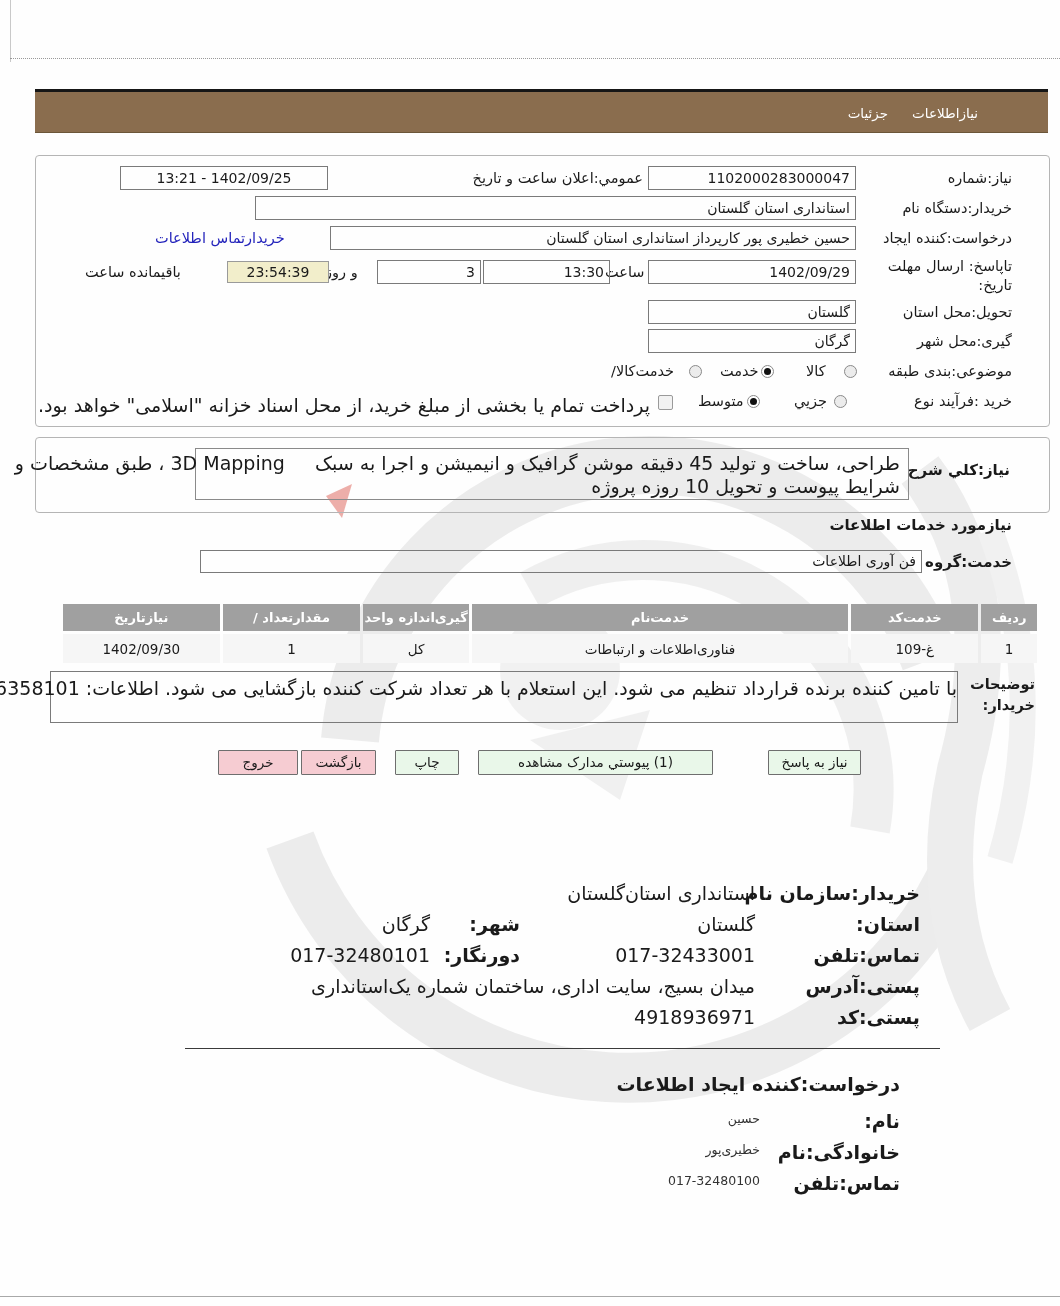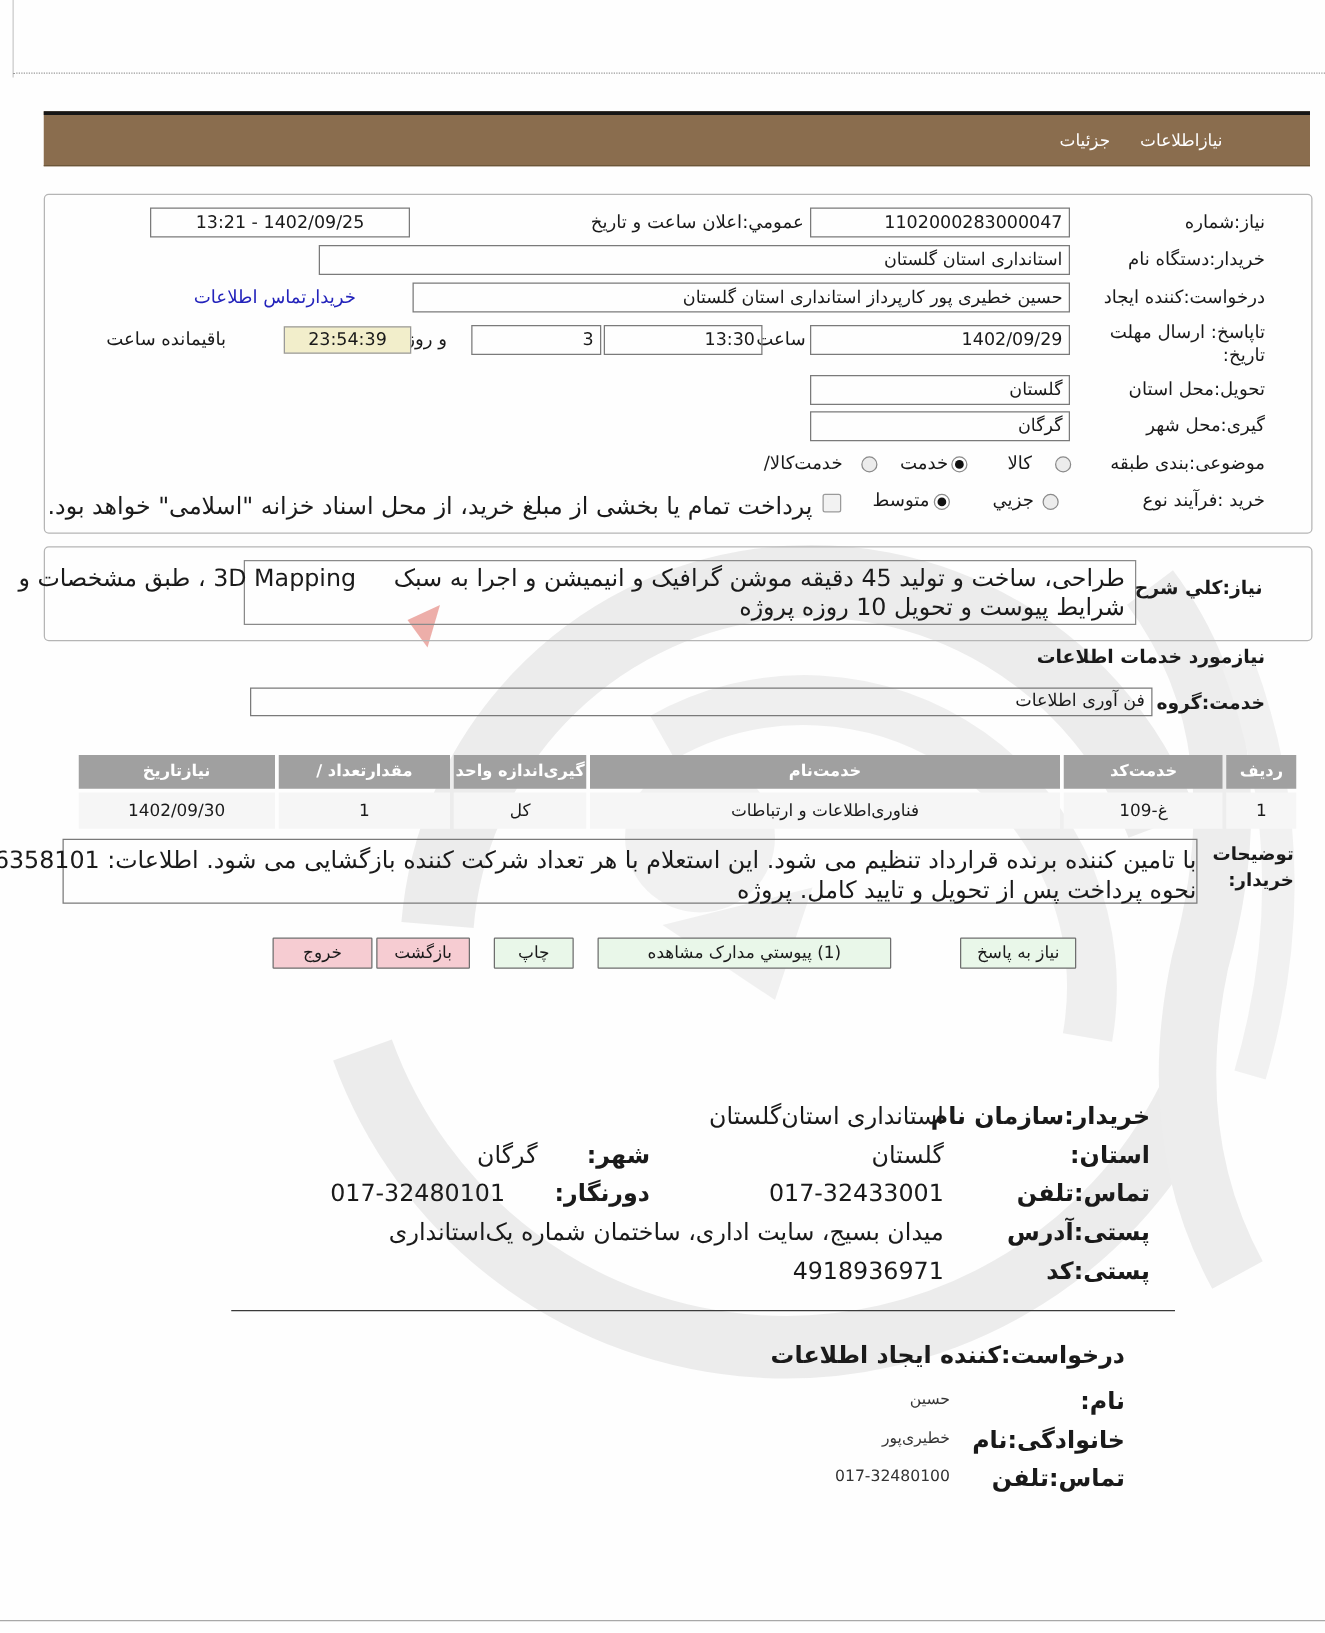--- a/index.html
+++ b/index.html
@@ -138,21 +138,20 @@
       <td class="rtl">کل</td>
       <td class="rtl">فناوری‌اطلاعات و ارتباطات</td>
       <td>109-‎غ‎</td>
       <td>1</td>
     </tr>
   </tbody>
     </table>
 
   <div class="abs" style="left:50px;top:671px;width:906px;height:50px;border:1px solid #7a7a7a;text-align:right;z-index:2;">
     <div class="rtl sm" style="padding-top:5px;white-space:nowrap;">با تامین کننده برنده قرارداد تنظیم می شود. این استعلام با هر تعداد شرکت کننده بازگشایی می شود. اطلاعات: 09116358101</div>
-    <div class="rtl sm" style="padding-top:2px;white-space:nowrap;">نحوه پرداخت پس از تحویل و تایید کامل. پروژه</div>
   </div>
   <div class="abs lbl b" style="right:25px;top:676px;z-index:2;">‎توضیحات‎</div>
   <div class="abs lbl b" style="right:25px;top:697px;z-index:2;">:‎خریدار‎</div>
 
   <div class="btn pink" style="left:218px;top:750px;width:78px;z-index:2;">‎خروج‎</div>
   <div class="btn pink" style="left:301px;top:750px;width:73px;z-index:2;">‎بازگشت‎</div>
   <div class="btn green" style="left:395px;top:750px;width:62px;z-index:2;">‎چاپ‎</div>
   <div class="btn green" style="left:478px;top:750px;width:233px;z-index:2;">‎مشاهده‎ ‎مدارک‎ ‎پیوستي‎ (1)</div>
   <div class="btn green" style="left:768px;top:750px;width:91px;z-index:2;">‎پاسخ‎ ‎به‎ ‎نیاز‎</div>
 
@@ -161,21 +160,21 @@
   <div class="abs sm rtl" style="right:305px;top:882px;z-index:2;white-space:nowrap;">استانداری استان‌گلستان</div>
 
   <div class="abs sm b lbl" style="right:140px;top:913px;z-index:2;">:‎استان‎</div>
   <div class="abs sm rtl" style="right:305px;top:913px;z-index:2;">گلستان</div>
   <div class="abs sm b lbl" style="right:540px;top:913px;z-index:2;">:‎شهر‎</div>
   <div class="abs sm rtl" style="right:630px;top:913px;z-index:2;">گرگان</div>
 
   <div class="abs sm b lbl" style="right:140px;top:944px;z-index:2;">‎تلفن‎:‎تماس‎</div>
   <div class="abs sm" style="right:305px;top:944px;z-index:2;">017-32433001</div>
   <div class="abs sm b lbl" style="right:540px;top:944px;z-index:2;">:‎دورنگار‎</div>
-  <div class="abs sm" style="right:656px;top:944px;z-index:2;">017-32480101</div>
+  <div class="abs sm" style="right:630px;top:944px;z-index:2;">017-32480101</div>
 
   <div class="abs sm b lbl" style="right:140px;top:975px;z-index:2;">‎آدرس‎:‎پستی‎</div>
   <div class="abs sm rtl" style="right:305px;top:975px;z-index:2;white-space:nowrap;">میدان بسیج، سایت اداری، ساختمان شماره یک‌استانداری</div>
 
   <div class="abs sm b lbl" style="right:140px;top:1006px;z-index:2;">‎کد‎:‎پستی‎</div>
   <div class="abs sm" style="right:305px;top:1006px;z-index:2;">4918936971</div>
 
   <div class="abs" style="left:185px;top:1048px;width:755px;height:0;border-top:1px solid #3a3a3a;z-index:2;"></div>
 
   <div class="abs sm b lbl" style="right:160px;top:1073px;z-index:2;">‎اطلاعات‎ ‎ایجاد‎ ‎کننده‎:‎درخواست‎</div>

